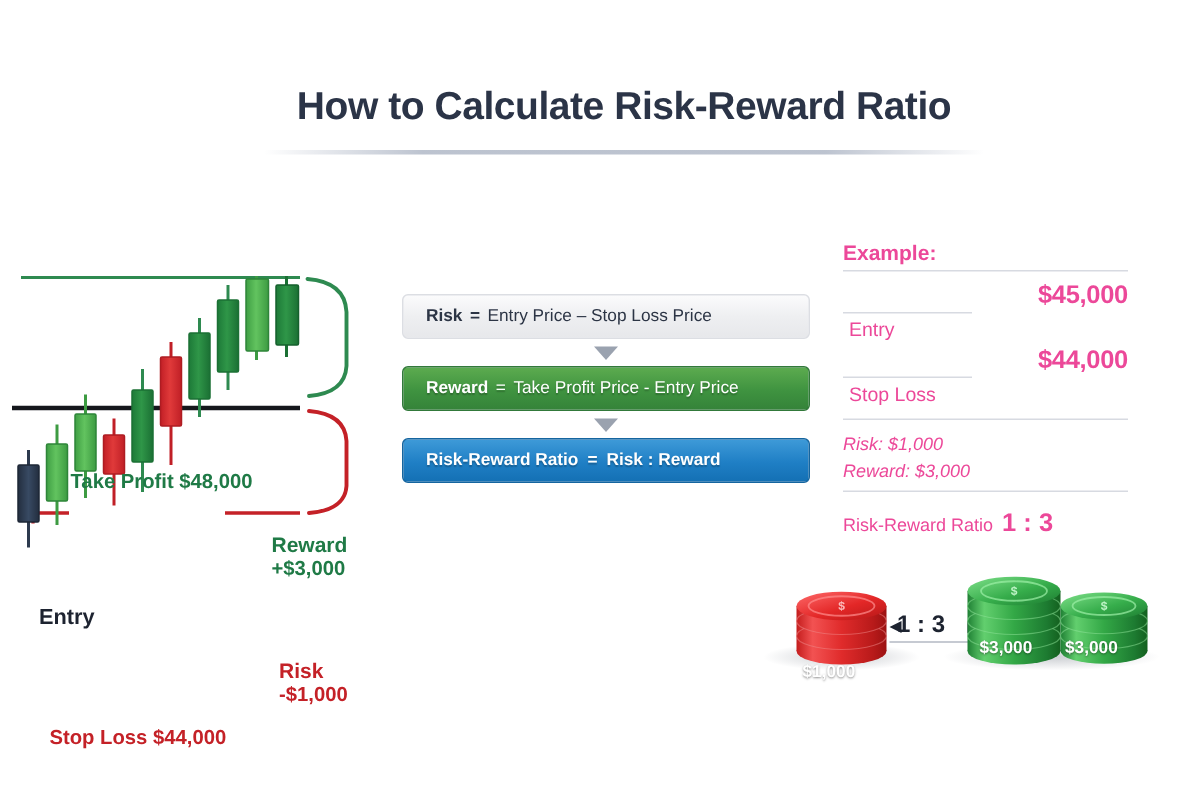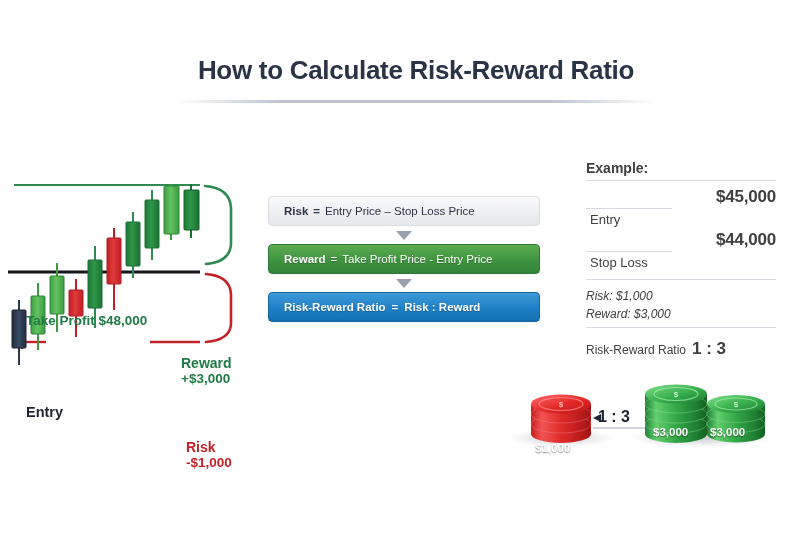--- a/index.html
+++ b/index.html
@@ -62,21 +62,21 @@
   }
   .arrow-down {
     width: 272px; height: 18px; display: flex; justify-content: center; align-items: center;
   }
   .arrow-down .tri {
     width: 0; height: 0; border-left: 8px solid transparent; border-right: 8px solid transparent;
     border-top: 9px solid #9aa2af;
   }
 
   
-  #example-panel { position: absolute; left: 586px; top: 160px; width: 190px; color: #404040; }
+  #example-panel { position: absolute; left: 562px; top: 160px; width: 190px; color: #ec4899; }
   #example-heading { font-size: 14px; font-weight: 700; padding-bottom: 4px; }
   .hr-soft { height: 1px; background: #d7dae1; margin: 0 0 6px 0; }
   .hr-short { height: 1px; width: 86px; background: #d7dae1; margin: 1px 0 3px 0; }
   .big-num { font-size: 17px; font-weight: 700; letter-spacing: -0.2px; padding-left: 4px; text-align: right; }
   .sub-cap { font-size: 13px; padding-left: 4px; padding-bottom: 3px; }
   .kv { font-size: 12px; padding: 3px 0 1px 0; font-style: italic; }
   #ratio-line { font-size: 12px; padding-top: 5px; display: flex; align-items: baseline; gap: 6px; }
   #ratio-value { font-size: 17px; font-weight: 700; }
 
   
@@ -177,22 +177,23 @@
         <rect x="145" y="50" width="14" height="48" fill="url(#gUpD)" stroke="#1b7034" stroke-width="1" rx="1"></rect>
 
         <line x1="171" y1="34" x2="171" y2="90" stroke="#3d9b42" stroke-width="2"></line>
         <rect x="164" y="36" width="15" height="48" fill="url(#gUpL)" stroke="#2e8539" stroke-width="1" rx="1"></rect>
 
         <line x1="191" y1="34" x2="191" y2="88" stroke="#1b7034" stroke-width="2"></line>
         <rect x="184" y="40" width="15" height="40" fill="url(#gUpD)" stroke="#15602d" stroke-width="1" rx="1"></rect>
       </g>
     </svg>
 
-    <div class="chart-label" id="take-profit-label" style="position:absolute;">Take Profit $48,000</div>
+    <div class="chart-label" id="take-profit-label" style="position:absolute;padding-left:21px;">Take Profit $48,000</div>
     <div class="chart-label" id="entry-label" style="position:absolute;">Entry</div>
+    <div class="chart-label" id="stop-loss-label" style="position:absolute;">Stop Loss $44,000</div>
 
     <div class="chart-label" id="reward-label">
       <span>Reward</span>
       <span class="amt">+$3,000</span>
     </div>
 
     <div class="chart-label" id="risk-label">
       <span>Risk</span>
       <span class="amt">-$1,000</span>
     </div>

